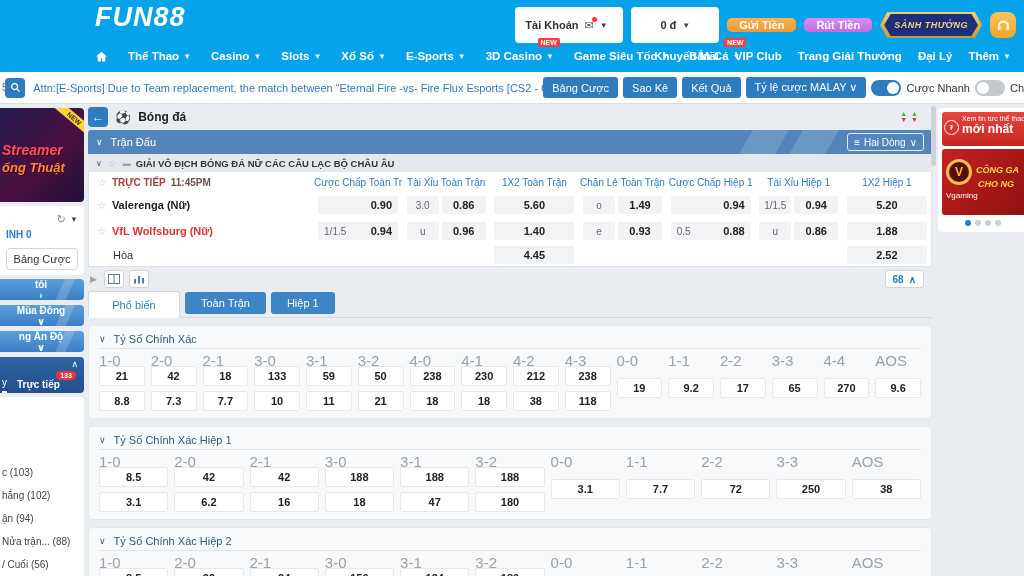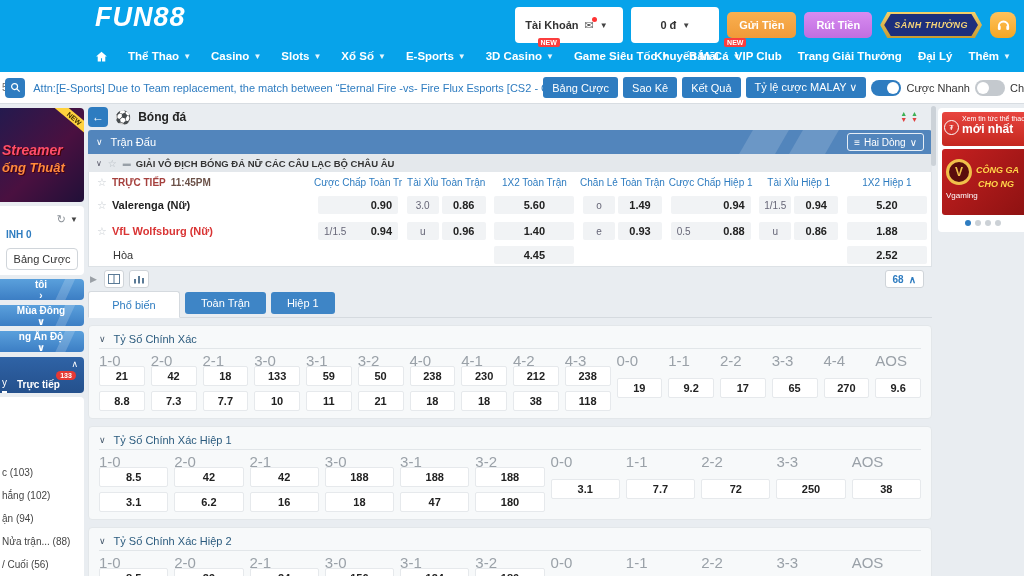--- a/index.html
+++ b/index.html
@@ -9,21 +9,21 @@
   
   .header { position:absolute; top:0; left:0; width:1024px; height:72px; background:#07a3ea; }
   .hrow1 { position:relative; height:40px; display:flex; align-items:center; }
   .logo { position:absolute; left:95px; top:2px; font-size:27px; font-weight:bold; font-style:italic; color:#fff; letter-spacing:1px; }
   .hright { position:absolute; right:8px; top:7px; display:flex; align-items:center; gap:8px; }
   .acct-box, .bal-box { background:#fff; border-radius:4px; height:36px; display:flex; align-items:center; gap:6px; padding:0 10px; font-size:11px; font-weight:bold; color:#333; cursor:pointer; }
   .acct-box { width:108px; } .bal-box { width:88px; justify-content:center; }
   .mail { position:relative; font-size:11px; color:#555; }
   .mail::after { content:""; position:absolute; top:-2px; right:-3px; width:5px; height:5px; background:#f33; border-radius:50%; }
   .caret { font-size:8px; color:#444; }
-  .hbtn { height:26px; border-radius:5px; border:none; color:#fff; font-weight:bold; font-size:11px; padding:0 12px; cursor:pointer; }
+  .hbtn { height:14px; border-radius:5px; border:none; color:#fff; font-weight:bold; font-size:11px; padding:0 12px; cursor:pointer; }
   .deposit { background:linear-gradient(#f9b050,#f09a38); }
   .withdraw { background:linear-gradient(#d88cf0,#c06ee0); }
   .rewards { height:26px; padding:2px 4px; background:linear-gradient(#f5d06a,#c89b30); clip-path:polygon(7% 0,93% 0,100% 50%,93% 100%,7% 100%,0 50%); display:flex; align-items:center; cursor:pointer; }
   .rewards-inner { background:#1d2f7c; clip-path:polygon(7% 0,93% 0,100% 50%,93% 100%,7% 100%,0 50%); height:22px; display:flex; align-items:center; padding:0 10px; color:#f6d378; font-size:9px; font-weight:bold; font-style:italic; letter-spacing:.5px; }
   .support { width:26px; height:26px; border-radius:8px; background:linear-gradient(#ffc25c,#f5a623); display:flex; align-items:center; justify-content:center; cursor:pointer; }
   .hrow2 { position:relative; height:32px; display:flex; align-items:center; padding-left:95px; }
   .nav { display:flex; align-items:center; gap:20px; list-style:none; }
   .nav li { position:relative; color:#fff; font-size:11.5px; font-weight:bold; display:flex; align-items:center; gap:4px; cursor:pointer; white-space:nowrap; }
   .nav li .nv-caret { font-size:8px; opacity:.9; }
   .new-badge { position:absolute; top:-12px; right:-6px; background:#fb3d3d; color:#fff; font-size:7px; font-weight:bold; padding:1px 3px; border-radius:2px; }

